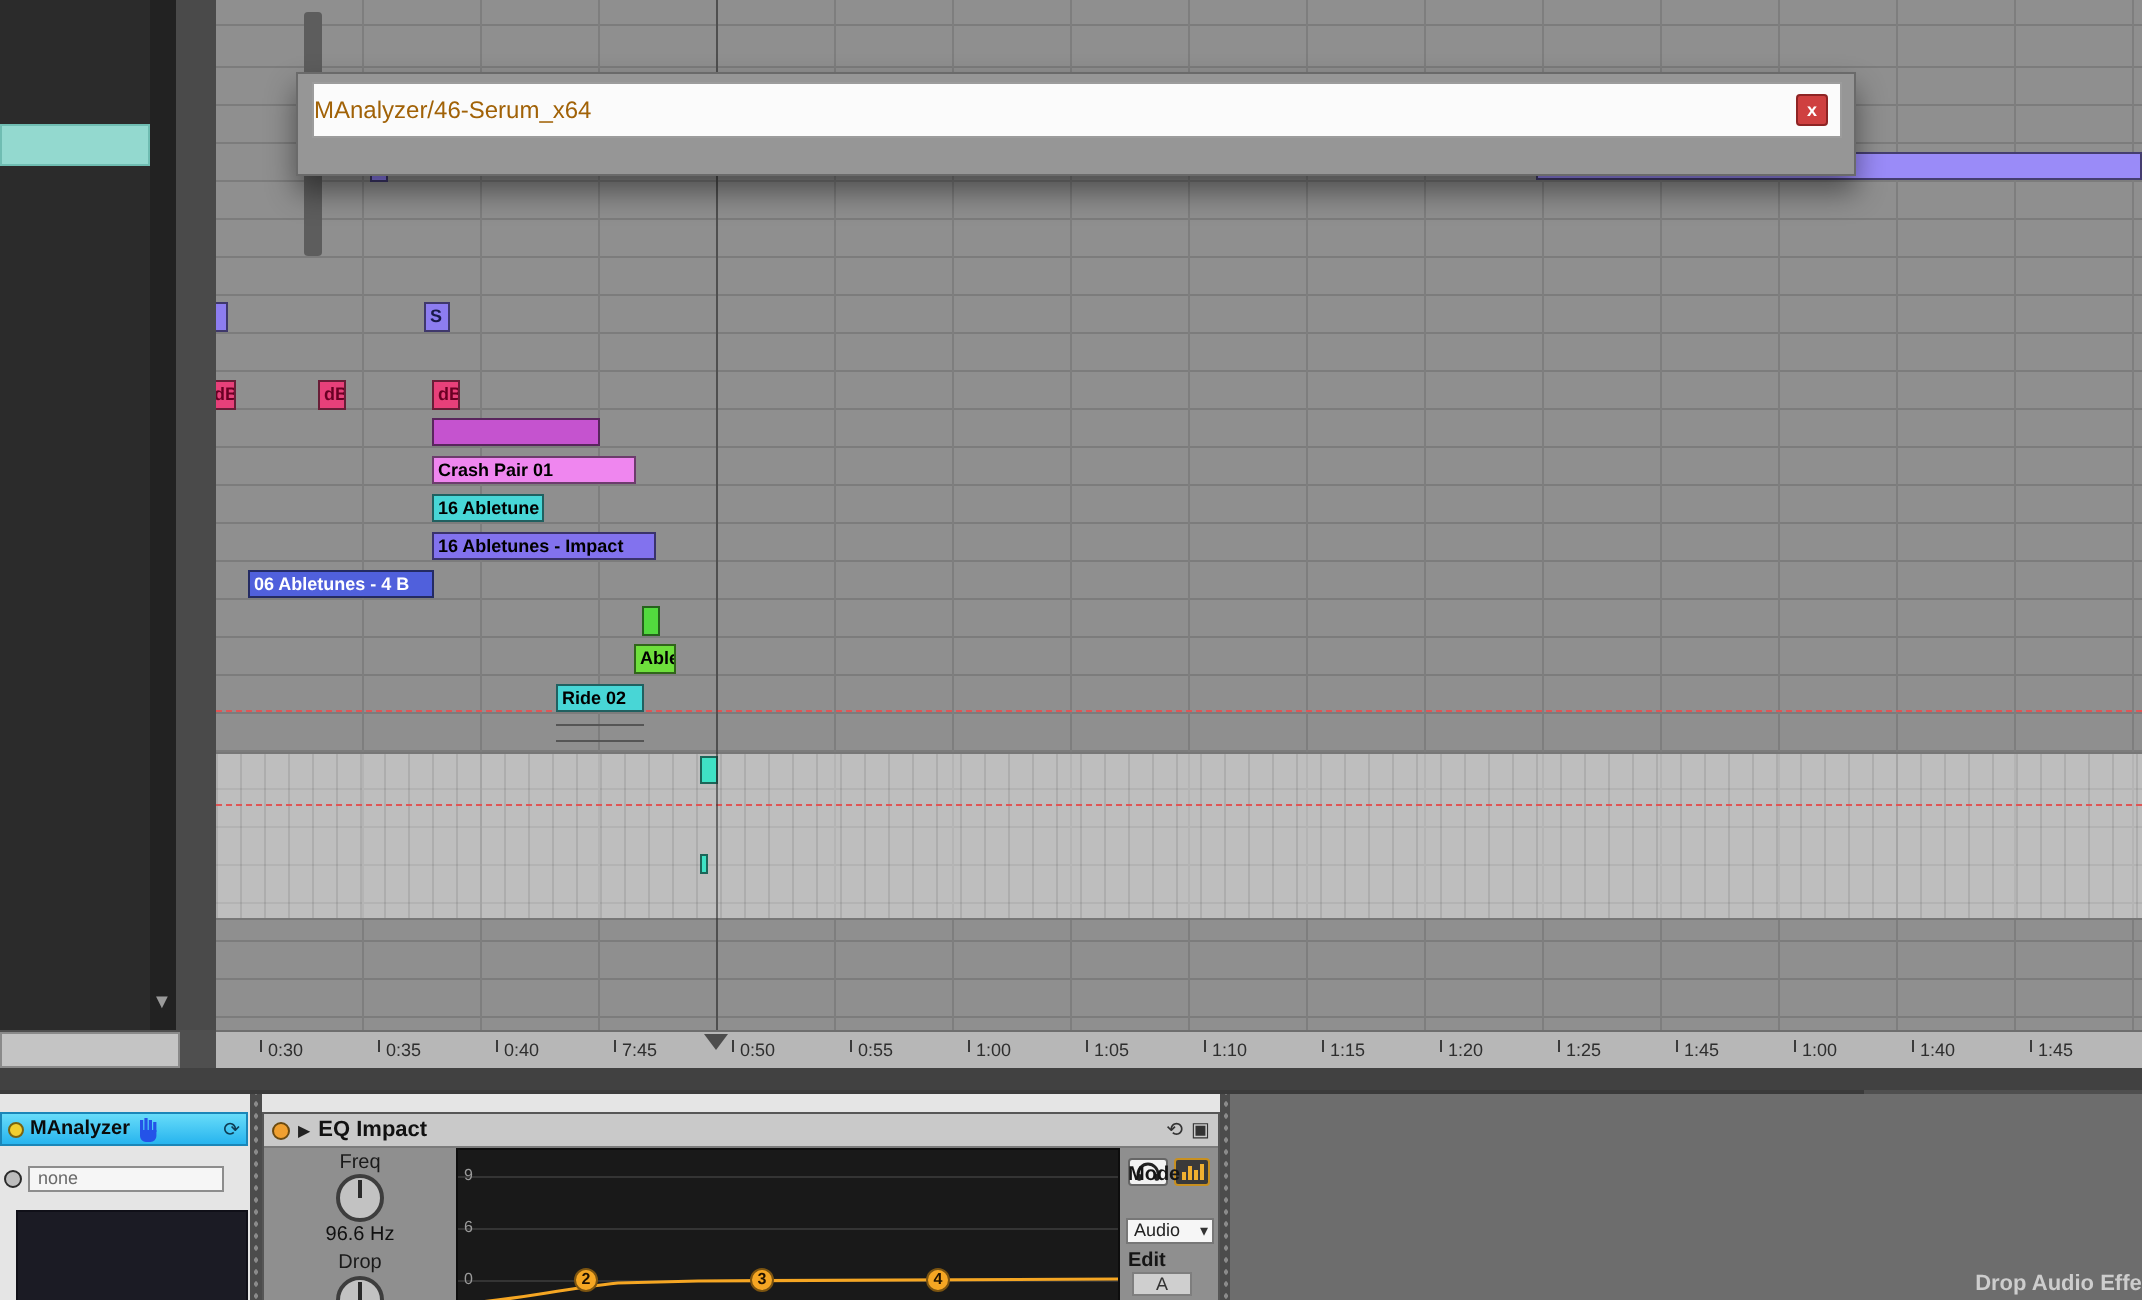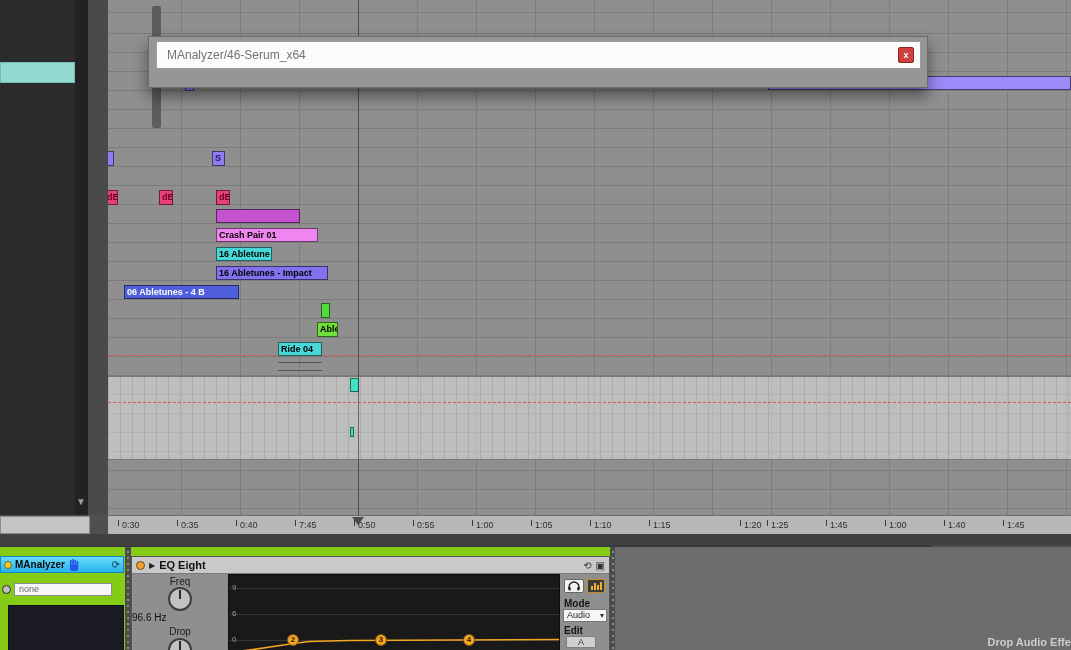--- a/index.html
+++ b/index.html
@@ -33,37 +33,37 @@
 
   .clips-layer { position:absolute; left:0; top:0; width:1071px; height:515px; z-index:2; pointer-events:none; }
   .clip { position:absolute; border:1px solid rgba(0,0,0,0.55); font-size:9px; font-weight:bold;
           line-height:12px; padding-left:2px; white-space:nowrap; overflow:hidden; pointer-events:auto; }
 
   .playhead-line { position:absolute; left:358px; top:0; width:1px; height:515px; background:rgba(40,40,40,0.55); z-index:3; }
 
   
   .ruler { position:absolute; left:108px; top:515px; width:963px; height:19px; background:#b7b7b7;
            border-top:1px solid #6e6e6e; z-index:2; }
-  .time-label { position:absolute; top:4px; font-size:9px; color:#2e2e2e; }
+  .time-label { position:absolute; top:4px; font-size:9px; color:#2e2e2e;margin-left:12px; }
   .time-label::before { content:""; position:absolute; left:-4px; top:0; width:1px; height:6px; background:#3a3a3a; }
   .playhead-marker { position:absolute; left:244px; top:1px; width:0; height:0;
       border-left:6px solid transparent; border-right:6px solid transparent; border-top:8px solid #4c4c4c; }
   .below-ruler { position:absolute; left:0; top:534px; width:1071px; height:11px; background:#414141; z-index:2; }
 
   
   .float-window { position:absolute; left:148px; top:36px; width:780px; height:52px; background:#969696;
       border:1px solid #6a6a6a; box-shadow:0 8px 14px rgba(0,0,0,0.45); z-index:10; }
   .float-titlebar { position:absolute; left:7px; top:4px; width:765px; height:28px; background:#fbfbfb;
       border:1px solid #9c9c9c; display:flex; align-items:center; }
-  .float-title { font-size:12px; color:#737373; padding-left:10px; flex:1; }
+  .float-title { font-size:12px; color:#a16207; flex:1; }
   .float-close { width:16px; height:16px; margin-right:6px; background:#cf4040; border:1px solid #8e2424;
       color:#fff; font-size:9px; font-weight:bold; line-height:14px; text-align:center; border-radius:2px; }
 
   
-  .device-panel { position:absolute; left:0; top:545px; width:932px; height:105px; background:#84cc16;
+  .device-panel { position:absolute; left:0; top:545px; width:932px; height:105px; background:#e5e5e5;
       border-top:2px solid #3a3a3a; z-index:5; }
 
   .dev-manalyzer { position:absolute; left:0; top:9px; width:124px; height:96px; }
   .mana-titlebar { position:absolute; left:0; top:0; width:124px; height:17px;
       background:linear-gradient(180deg,#67dcf9,#27b4ee); border:1px solid #1a86b8;
       display:flex; align-items:center; gap:3px; padding:0 3px; }
   .led { width:8px; height:8px; border-radius:50%; background:#f2cf2e; border:1px solid #7a6410; }
   .mana-title { font-size:10px; font-weight:bold; color:#0b0b0b; }
   .hand-icon { width:12px; height:12px; }
   .swap-icon { margin-left:auto; font-size:10px; color:#0d3b52; }
@@ -81,35 +81,35 @@
       border-bottom:1px solid #7b7b7b; display:flex; align-items:center; gap:4px; padding:0 4px; }
   .eq-led { width:9px; height:9px; border-radius:50%; background:#f0a030; border:1px solid #6b4a10; }
   .eq-play { font-size:8px; color:#222; }
   .eq-title { font-size:11px; font-weight:bold; color:#111; }
   .eq-bar-icons { margin-left:auto; display:flex; gap:4px; font-size:10px; color:#333; }
 
   .eq-leftcol { position:absolute; left:0; top:17px; width:96px; height:78px; }
   .eq-param-label { position:absolute; width:96px; text-align:center; font-size:10px; color:#1a1a1a; }
   .knob { position:absolute; left:36px; width:24px; height:24px; border-radius:50%; background:#c2c2c2; border:2px solid #3d3d3d; }
   .knob::after { content:""; position:absolute; left:50%; top:1px; width:2px; height:9px; margin-left:-1px; background:#2a2a2a; }
-  .eq-param-value { position:absolute; width:96px; text-align:left; font-size:10px; color:#101010; }
+  .eq-param-value { position:absolute; width:96px; text-align:center; font-size:10px; color:#101010; }
 
   .eq-graph { position:absolute; left:96px; top:17px; width:332px; height:78px; background:#191919; border:1px solid #0d0d0d; overflow:hidden; }
   .eq-gridline { position:absolute; left:0; width:332px; height:1px; background:#343434; }
   .eq-db-label { position:absolute; left:3px; font-size:8px; color:#9a9a9a; }
   .eq-node { position:absolute; width:12px; height:12px; border-radius:50%; background:#f5a623; border:1px solid #7c5410;
       color:#201200; font-size:8px; font-weight:bold; text-align:center; line-height:10px; }
 
   .eq-rightcol { position:absolute; left:428px; top:17px; width:49px; height:78px; padding:3px 2px; }
   .hp-btn { position:absolute; left:4px; top:5px; width:20px; height:14px; background:#f2f2f2; border:1px solid #666; border-radius:2px;
       display:flex; align-items:center; justify-content:center; }
   .bars-btn { position:absolute; left:27px; top:5px; width:18px; height:14px; background:#3a3a3a; border:1px solid #c89020;
       display:flex; align-items:flex-end; justify-content:center; gap:1px; padding:2px; border-radius:2px; }
   .bars-btn i { display:block; width:2px; background:#f0b030; }
-  .mode-label { position:absolute; left:4px; top:24px; font-size:10px; font-weight:bold; color:#151515; }
+  .mode-label { position:absolute; left:4px; top:8px; font-size:10px; font-weight:bold; color:#151515; }
   .mode-dropdown { position:absolute; left:3px; top:35px; width:44px; height:13px; background:#f6f6f6; border:1px solid #777;
       font-size:9px; color:#222; line-height:11px; padding-left:3px; }
   .mode-dropdown::after { content:"▾"; position:absolute; right:2px; top:0; font-size:8px; color:#333; }
   .edit-label { position:absolute; left:4px; top:51px; font-size:10px; font-weight:bold; color:#151515; }
   .a-btn { position:absolute; left:6px; top:62px; width:30px; height:12px; background:#cfcfcf; border:1px solid #7e7e7e;
       font-size:9px; color:#333; text-align:center; line-height:10px; }
 
   .drop-zone { position:absolute; left:615px; top:0; width:456px; height:105px; background:#6d6d6d; overflow:hidden; }
   .drop-zone-text { position:absolute; right:-6px; bottom:4px; font-size:11px; font-weight:bold; color:#cdcdcd; white-space:nowrap; }
 </style>
@@ -131,43 +131,43 @@
       <div class="clip" style="left: 768px; top: 76px; width: 303px; height: 14px; background: rgb(154, 139, 248); color: rgb(0, 0, 0);">1 31-Audio</div>
       <div class="clip" style="left: 106px; top: 151px; width: 8px; height: 15px; background: rgb(141, 125, 240); color: rgb(0, 0, 0);"></div>
       <div class="clip" style="left: 212px; top: 151px; width: 13px; height: 15px; background: rgb(141, 125, 240); color: rgb(26, 26, 74);">S</div>
       <div class="clip" style="left: 104px; top: 190px; width: 14px; height: 15px; background: rgb(232, 64, 122); color: rgb(106, 0, 36);">dB</div>
       <div class="clip" style="left: 159px; top: 190px; width: 14px; height: 15px; background: rgb(232, 64, 122); color: rgb(106, 0, 36);">dB</div>
       <div class="clip" style="left: 216px; top: 190px; width: 14px; height: 15px; background: rgb(232, 64, 122); color: rgb(106, 0, 36);">dB</div>
       <div class="clip" style="left: 216px; top: 209px; width: 84px; height: 14px; background: rgb(197, 83, 207); color: rgb(0, 0, 0);"></div>
       <div class="clip" style="left: 216px; top: 228px; width: 102px; height: 14px; background: rgb(239, 134, 239); color: rgb(0, 0, 0);">Crash Pair 01</div>
       <div class="clip" style="left: 216px; top: 247px; width: 56px; height: 14px; background: rgb(72, 214, 214); color: rgb(0, 0, 0);">16 Abletune</div>
       <div class="clip" style="left: 216px; top: 266px; width: 112px; height: 14px; background: rgb(130, 114, 238); color: rgb(0, 0, 0);">16 Abletunes - Impact</div>
-      <div class="clip" style="left: 124px; top: 285px; width: 115px; height: 14px; background: rgb(80, 96, 220); color: rgb(255, 255, 255);">06 Abletunes - 4 B</div>
+      <div class="clip" style="left: 124px; top: 285px; width: 93px; height: 14px; background: rgb(80, 96, 220); color: rgb(255, 255, 255);">06 Abletunes - 4 B</div>
       <div class="clip" style="left: 321px; top: 303px; width: 9px; height: 15px; background: rgb(82, 218, 62); color: rgb(0, 0, 0);"></div>
       <div class="clip" style="left: 317px; top: 322px; width: 21px; height: 15px; background: rgb(110, 224, 60); color: rgb(0, 0, 0);">Able</div>
-      <div class="clip" style="left: 278px; top: 342px; width: 44px; height: 14px; background: rgb(72, 214, 214); color: rgb(0, 0, 0);">Ride 04</div>
+      <div class="clip" style="left: 278px; top: 342px; width: 44px; height: 14px; background: rgb(72, 214, 214); color: rgb(0, 0, 0);">Ride 02</div>
       <div class="clip" style="left: 350px; top: 378px; width: 9px; height: 14px; background: rgb(63, 226, 197); color: rgb(0, 0, 0);"></div>
       <div class="clip" style="left: 350px; top: 427px; width: 4px; height: 10px; background: rgb(63, 226, 197); color: rgb(0, 0, 0);"></div>
     </div>
 
   <div class="playhead-line"></div>
 
   <div class="ruler">
     <div class="playhead-marker"></div>
   <span class="time-label" style="left: 14px;">0:30</span>
       <span class="time-label" style="left: 73px;">0:35</span>
       <span class="time-label" style="left: 132px;">0:40</span>
       <span class="time-label" style="left: 191px;">7:45</span>
       <span class="time-label" style="left: 250px;">0:50</span>
       <span class="time-label" style="left: 309px;">0:55</span>
       <span class="time-label" style="left: 368px;">1:00</span>
       <span class="time-label" style="left: 427px;">1:05</span>
       <span class="time-label" style="left: 486px;">1:10</span>
       <span class="time-label" style="left: 545px;">1:15</span>
-      <span class="time-label" style="left: 636px;">1:20</span>
+      <span class="time-label" style="left: 604px;">1:20</span>
       <span class="time-label" style="left: 663px;">1:25</span>
       <span class="time-label" style="left: 722px;">1:45</span>
       <span class="time-label" style="left: 781px;">1:00</span>
       <span class="time-label" style="left: 840px;">1:40</span>
       <span class="time-label" style="left: 899px;">1:45</span>
     </div>
   <div class="below-ruler"></div>
 
   <div class="sidebar">
     <div class="sidebar-selected"></div>
@@ -209,21 +209,21 @@
       </div>
       <div class="plugin-dark"></div>
     </div>
 
     <div class="dev-handle" style="left:125px"></div>
 
     <div class="dev-eq">
       <div class="eq-titlebar">
         <span class="eq-led"></span>
         <span class="eq-play">▶</span>
-        <span class="eq-title">EQ Eight</span>
+        <span class="eq-title">EQ Impact</span>
         <span class="eq-bar-icons">
           <span>⟲</span>
           <span>▣</span>
         </span>
       </div>
 
       <div class="eq-leftcol">
         <span class="eq-param-label" style="top:2px">Freq</span>
         <span class="knob" style="top:13px"></span>
         <span class="eq-param-value" style="top:38px">96.6 Hz</span>

